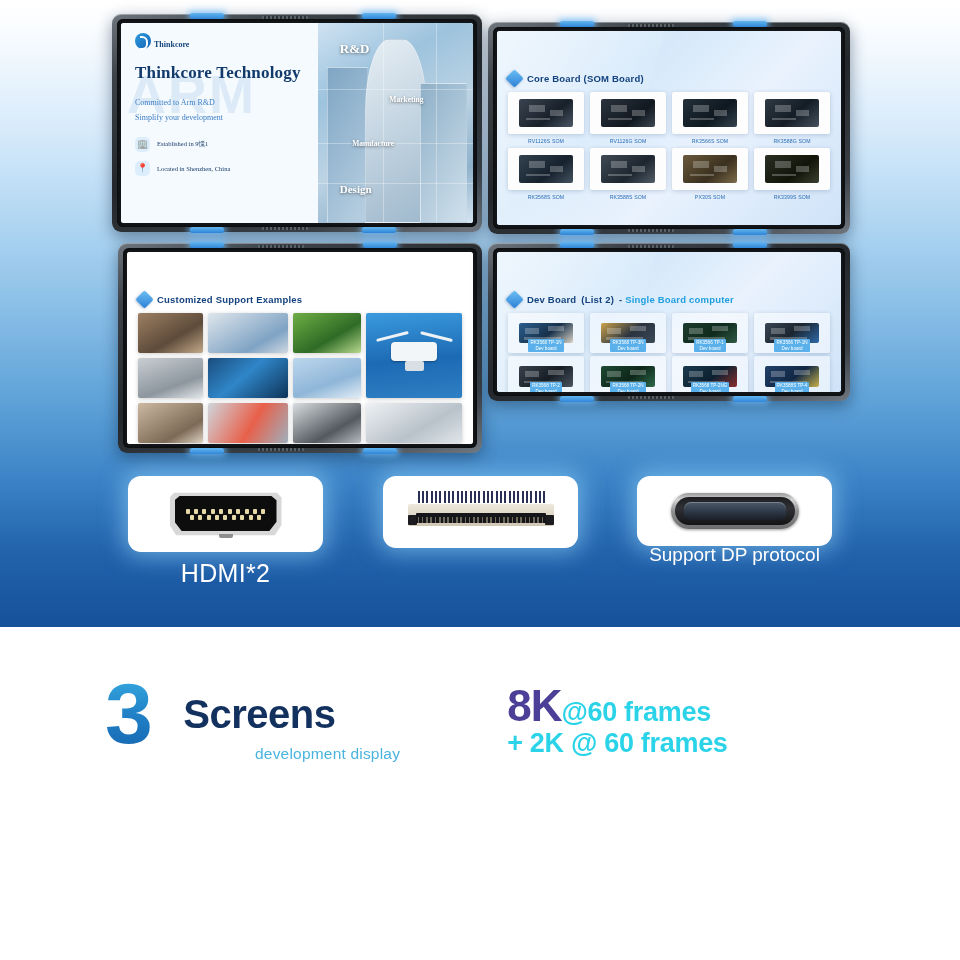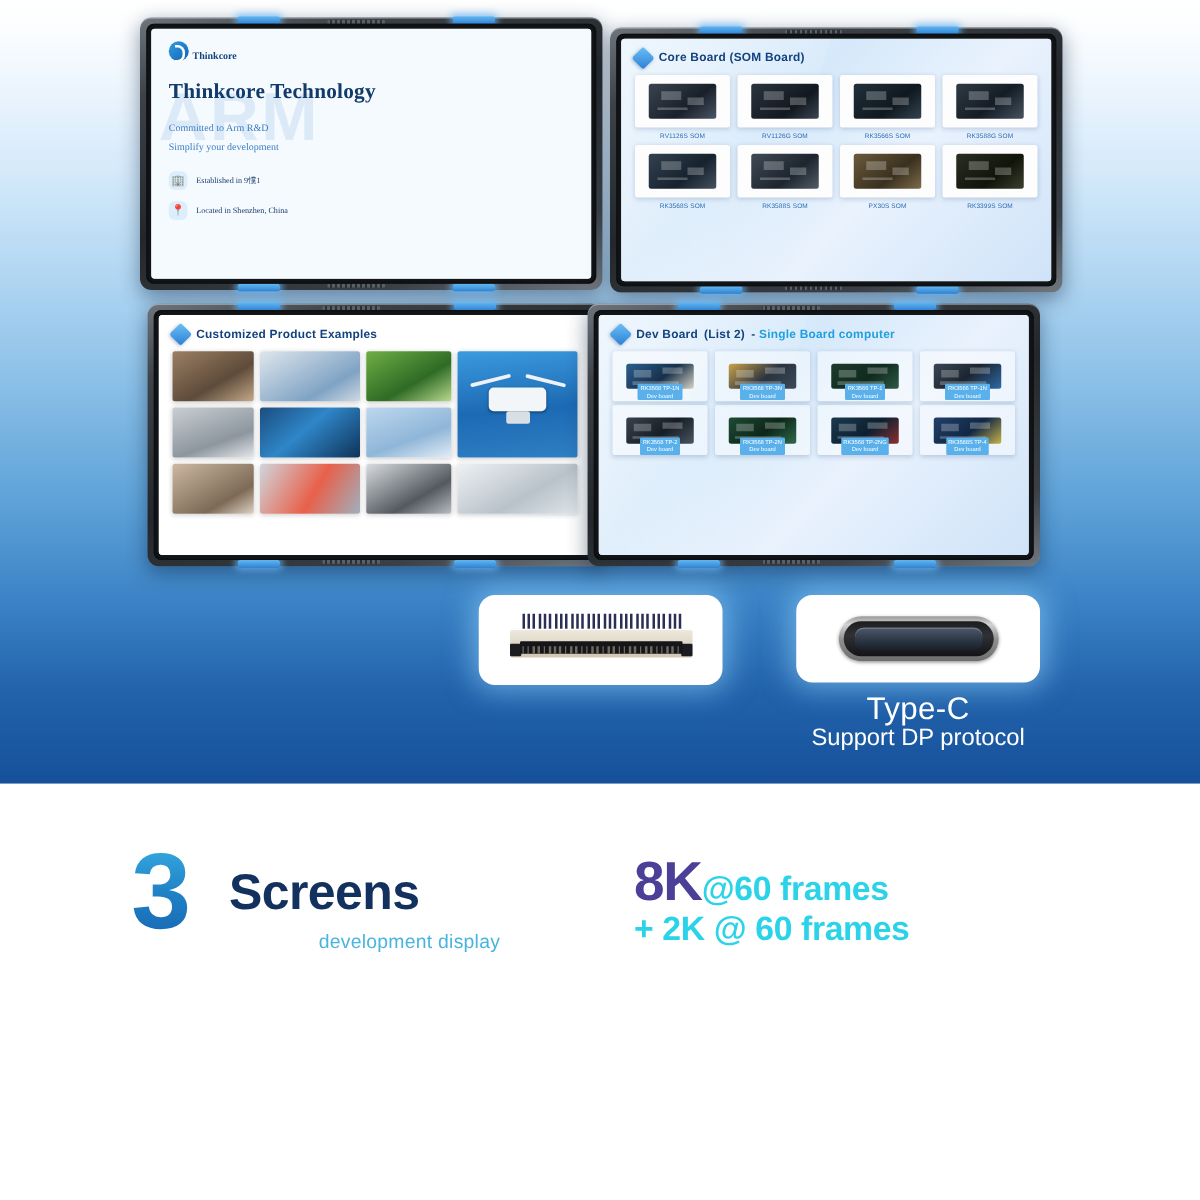--- a/index.html
+++ b/index.html
@@ -82,21 +82,21 @@
   .s1-grid { position:absolute; inset:0; }
   .s1-grid i { position:absolute; background:rgba(255,255,255,.32); }
   .r-lbl { position:absolute; color:#fff; font-family:"Liberation Serif",serif; font-weight:bold;
      text-shadow:0 1px 3px rgba(0,0,0,.5); z-index:3;}
 
   
   .slide-b { position:absolute; inset:0; padding:9px 11px;
      background:linear-gradient(135deg,#e2f0fc 0%,#d6e9fa 35%,#e9f2fd 60%,#cfe3f8 100%); }
   .slide-b:before{content:"";position:absolute;left:-20%;top:-10%;width:60%;height:130%;
      background:linear-gradient(100deg,rgba(255,255,255,.55),rgba(255,255,255,0));transform:skewX(-16deg);}
-  .sl-head { display:flex; align-items:center; gap:6px; position:relative; z-index:2; margin-bottom:7px;}
+  .sl-head { display:flex; align-items:center; gap:6px; position:relative; z-index:2; margin-bottom:7px;margin-top:32px;}
   .diamond { width:13px;height:13px;background:linear-gradient(135deg,#6cc0f5,#2c7fd4);
      transform:rotate(45deg); border-radius:2px; box-shadow:0 1px 3px rgba(20,60,120,.35);}
   .sl-title { font-size:9.5px; font-weight:bold; color:#13427e; letter-spacing:.2px;}
   .sl-title .accent { color:#1f9fe0; }
   .grid8 { position:relative; z-index:2; display:grid; grid-template-columns:repeat(4,1fr);
      gap:4px 6px; }
   .cell { display:flex; flex-direction:column; align-items:center; }
   .ph { width:100%; height:42px; background:#fdfdfd; border-radius:2px;
      box-shadow:0 1px 4px rgba(30,70,120,.22); display:flex; align-items:center; justify-content:center;
      padding:3px;}
@@ -213,20 +213,36 @@
                   <span class="fact-tx">Established in 9戃1</span>
                 </div>
                 <div class="fact">
                   <span class="fact-ic">
                       <span>📍</span>
                     </span>
                   <span class="fact-tx">Located in Shenzhen, China</span>
                 </div>
               </div>
             </div>
+            <div class="s1-right">
+              <div class="bld" style="left:6%;top:22%;width:26%;height:78%;background:linear-gradient(120deg,#7fa6c4,#b9d0e2);"></div>
+              <div class="bld" style="left:30%;top:8%;width:40%;height:92%;background:linear-gradient(150deg,#e6eef4,#9fb9cd);border-radius:40% 40% 0 0;"></div>
+              <div class="bld" style="left:66%;top:30%;width:30%;height:70%;background:linear-gradient(120deg,#8fb0c8,#cfe0ec);"></div>
+              <div class="s1-grid">
+                <i style="left:0;top:33%;width:100%;height:1px;"></i>
+                <i style="left:0;top:60%;width:100%;height:1px;"></i>
+                <i style="left:0;top:80%;width:100%;height:1px;"></i>
+                <i style="left:42%;top:0;width:1px;height:100%;"></i>
+                <i style="left:76%;top:0;width:1px;height:100%;"></i>
+              </div>
+              <div class="r-lbl" style="left:14%;top:9%;font-size:13px;">R&amp;D</div>
+              <div class="r-lbl" style="left:46%;top:36%;font-size:7.5px;">Marketing</div>
+              <div class="r-lbl" style="left:22%;top:58%;font-size:7.5px;">Manufacture</div>
+              <div class="r-lbl" style="left:14%;top:80%;font-size:11px;">Design</div>
+            </div>
           </div>
         </div>
       </div>
     </div>
   </div>
 
   <div class="monitor" style="left:488px;top:22px;width:362px;height:212px;">
     <div class="bezel">
       <div class="clip t" style="left:72px;width:34px;"></div>
       <div class="clip t" style="left:245px;width:34px;"></div>
@@ -335,21 +351,21 @@
       <div class="clip t" style="left:245px;width:34px;"></div>
       <div class="clip b" style="left:72px;width:34px;"></div>
       <div class="clip b" style="left:245px;width:34px;"></div>
       <div class="vent" style="left:140px;top:2px;width:46px;"></div>
       <div class="vent" style="left:140px;bottom:2px;width:46px;"></div>
       <div class="bezel-inner">
         <div class="screen">
           <div class="pex">
             <div class="sl-head">
               <span class="diamond"></span>
-              <span class="sl-title">Customized Product Examples</span>
+              <span class="sl-title">Customized Support Examples</span>
             </div>
             <div class="pex-grid">
               <div class="pex-col">
                 <div class="pimg" style="height:40px;background:linear-gradient(150deg,#9c7f63,#5e4b3a 60%,#c3a98a);"></div>
                 <div class="pimg" style="height:40px;background:linear-gradient(160deg,#c9ced3,#8d969e 65%,#e3e7ea);"></div>
                 <div class="pimg" style="height:40px;background:linear-gradient(150deg,#cdb9a2,#7d6a56 70%,#ded2c2);"></div>
               </div>
               <div class="pex-col">
                 <div class="pimg" style="height:40px;background:linear-gradient(150deg,#dfe6ec,#7fa3c4 70%,#cfd9e2);"></div>
                 <div class="pimg" style="height:40px;background:linear-gradient(140deg,#1b4d7e,#2f86c8 45%,#0e3358);"></div>
@@ -369,21 +385,21 @@
                 </div>
                 <div class="pimg" style="height:40px;background:linear-gradient(150deg,#eef1f4,#b9c2ca 60%,#dfe5ea);"></div>
               </div>
             </div>
           </div>
         </div>
       </div>
     </div>
   </div>
 
-  <div class="monitor" style="left:470px;top:243px;width:362px;height:210px;">
+  <div class="monitor" style="left:488px;top:243px;width:362px;height:158px;">
     <div class="bezel">
       <div class="clip t" style="left:72px;width:34px;"></div>
       <div class="clip t" style="left:245px;width:34px;"></div>
       <div class="clip b" style="left:72px;width:34px;"></div>
       <div class="clip b" style="left:245px;width:34px;"></div>
       <div class="vent" style="left:140px;top:2px;width:46px;"></div>
       <div class="vent" style="left:140px;bottom:2px;width:46px;"></div>
       <div class="bezel-inner">
         <div class="screen">
           <div class="slide-b">
@@ -501,20 +517,51 @@
                 </div>
               </div>
           </div>
         </div>
       </div>
     </div>
   </div>
 
   <div class="conn-row">
 
+    <div class="conn" style="left:128px;top:6px;width:195px;">
+      <div class="conn-card" style="width:195px;height:76px;">
+        <div class="hdmi">
+          <div class="hdmi-out"></div>
+          <div class="hdmi-in"></div>
+          <div class="hdmi-pins">
+            <i></i>
+              <i></i>
+              <i></i>
+              <i></i>
+              <i></i>
+              <i></i>
+              <i></i>
+              <i></i>
+              <i></i>
+              <i></i>
+            <i></i>
+              <i></i>
+              <i></i>
+              <i></i>
+              <i></i>
+              <i></i>
+              <i></i>
+              <i></i>
+              <i></i>
+          </div>
+          <div class="hdmi-notch"></div>
+        </div>
+      </div>
+      <div class="conn-lbl">HDMI*2</div>
+    </div>
 
     <div class="conn" style="left:383px;top:6px;width:195px;">
       <div class="conn-card" style="width:195px;height:72px;">
         <div class="mipi">
           <div class="mipi-top">
             <i></i>
               <i></i>
               <i></i>
               <i></i>
               <i></i>
@@ -584,21 +631,20 @@
     </div>
 
     <div class="conn" style="left:637px;top:6px;width:195px;">
       <div class="conn-card" style="width:195px;height:70px;">
         <div class="typec">
           <div class="typec-in">
               <div class="typec-tongue"></div>
             </div>
         </div>
       </div>
-      <div class="conn-lbl">Type-C</div>
       <div class="conn-sub">Support DP protocol</div>
     </div>
   </div>
 </div>
 
 <div class="specs">
 
   <div class="spec-row" style="top:28px;height:130px;">
     <div class="sp-left" style="padding-left:105px;">
       <div style="white-space:nowrap;">

